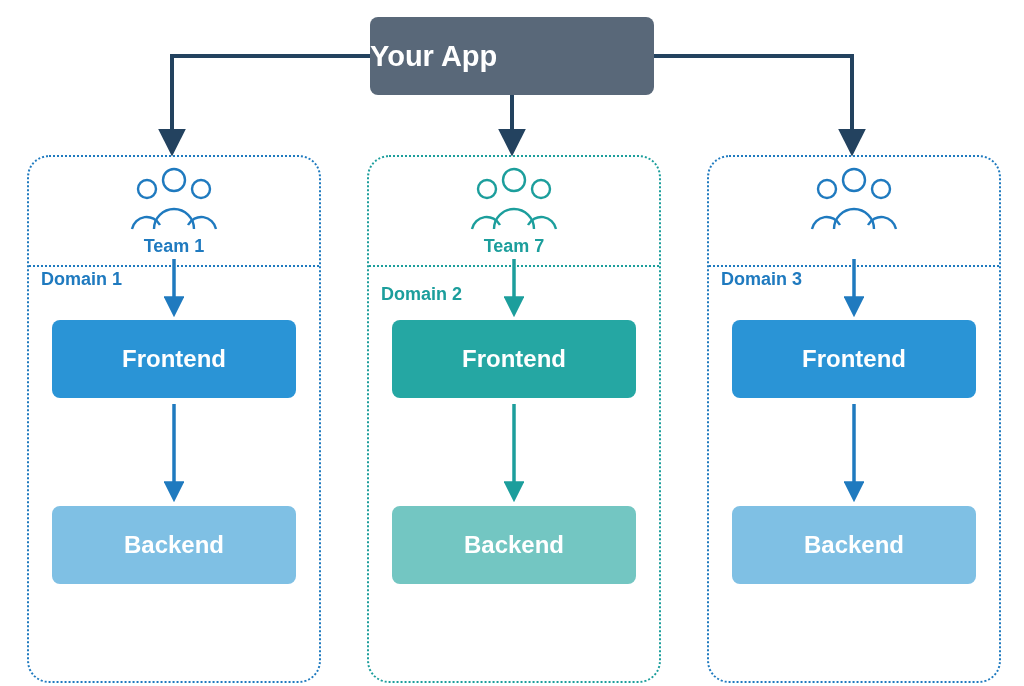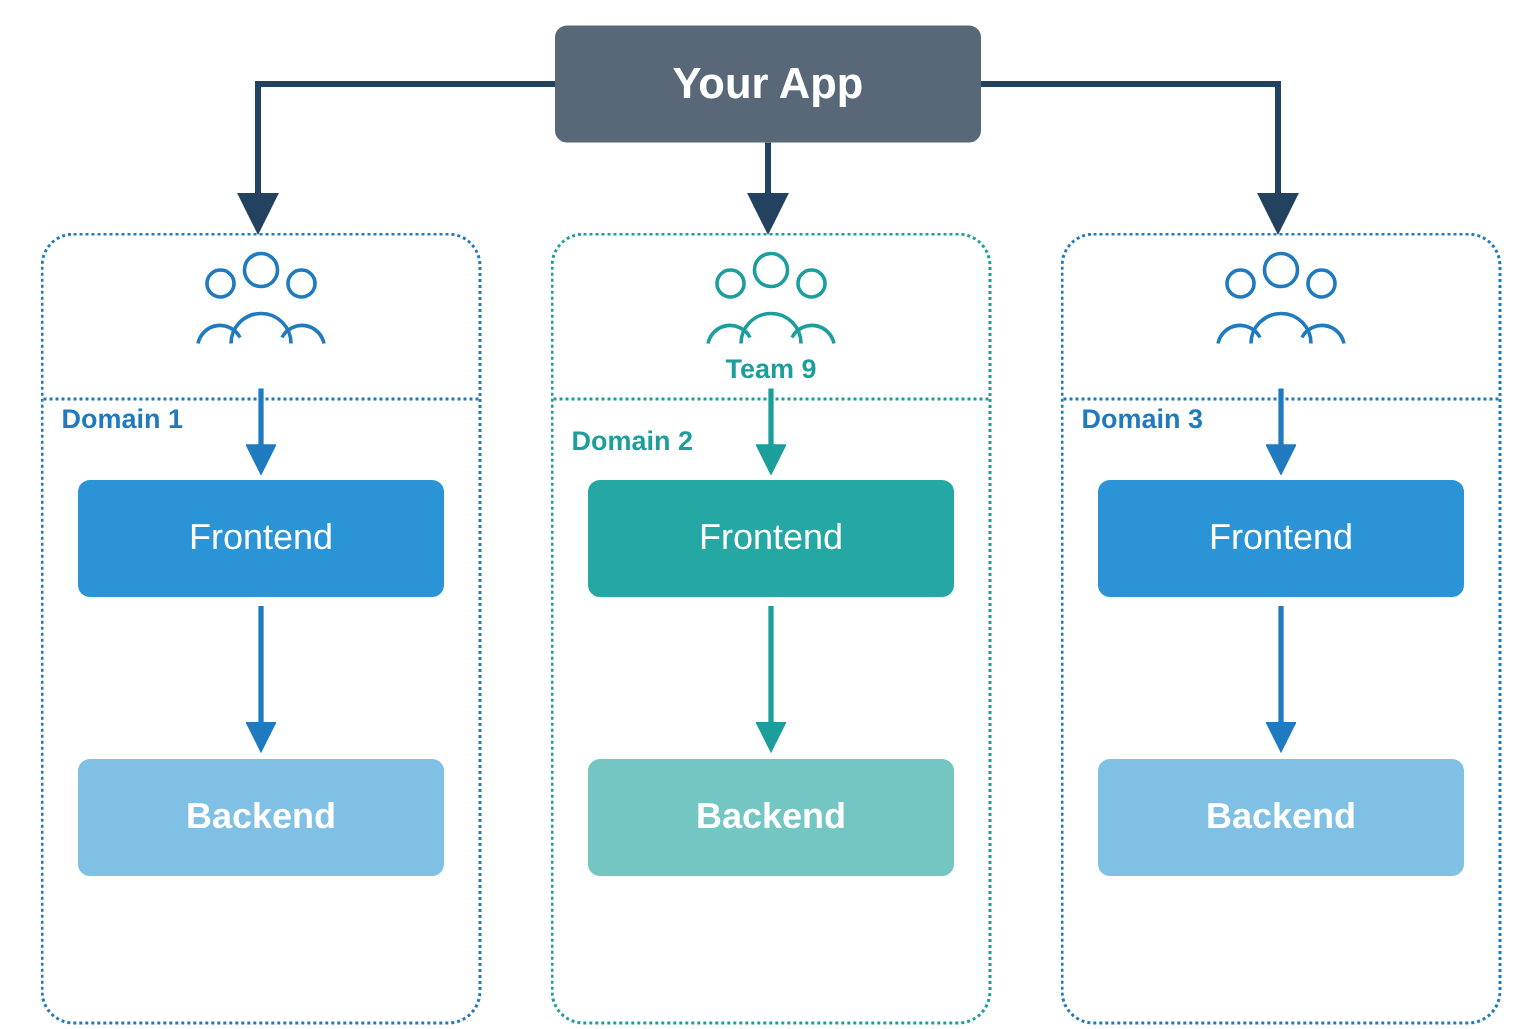--- a/index.html
+++ b/index.html
@@ -8,21 +8,21 @@
     background:#ffffff;
     font-family:Arial,Helvetica,sans-serif;
     position:relative;
   }
   .app-box{
     position:absolute;
     left:370px; top:17px;
     width:284px; height:78px;
     background:#596879;
     border-radius:8px;
-    display:flex;align-items:center;justify-content:center;
+    display:flex;align-items:center;
     color:#fff;font-weight:700;font-size:29px;
   }
   svg.connectors{
     position:absolute;left:0;top:0;width:1024px;height:686px;
     pointer-events:none;
   }
   .domain{
     position:absolute;
     border:2px dotted;
     border-radius:22px;
@@ -49,21 +49,21 @@
     font-weight:700; font-size:18px;
   }
   .d1 .dom-label,.d3 .dom-label{ color:#1f7abf; }
   .d2 .dom-label{ color:#1c9e9c;margin-top:15px; }
   .frontend,.backend{
     position:absolute;left:23px;width:244px;height:78px;
     border-radius:8px;
     display:flex;align-items:center;justify-content:center;
     color:#fff;
   }
-  .frontend{ top:163px; font-weight:400; font-size:24px; }
+  .frontend{ top:163px; font-weight:700; font-size:24px; }
   .backend { top:349px; font-weight:700; font-size:24px; }
   .d1 .frontend{ background:#2a94d6; }
   .d1 .backend { background:#7fc0e4; }
   .d2 .frontend{ background:#25a7a3; }
   .d2 .backend { background:#73c6c2; }
   .d3 .frontend{ background:#2a94d6; }
   .d3 .backend { background:#7fc0e4; }
   .team-ico{
     position:absolute; left:50%; transform:translateX(-50%);
     top:9px; width:96px; height:66px;
@@ -95,20 +95,21 @@
 
 <div class="domain d1">
   <svg class="team-ico" viewBox="0 0 96 66" fill="none" stroke-width="2.4">
     <circle cx="48" cy="14" r="11"></circle>
     <circle cx="21" cy="23" r="9"></circle>
     <circle cx="75" cy="23" r="9"></circle>
     <path d="M28 63 a20 20 0 0 1 40 0"></path>
     <path d="M6 63 a15 15 0 0 1 28 -4"></path>
     <path d="M62 59 a15 15 0 0 1 28 4"></path>
   </svg>
+  <div class="team-label">Team 1</div>
   <div class="divider"></div>
   <div class="dom-label">Domain 1</div>
   <svg class="vArrow" style="top:100px;height:60px" viewBox="0 0 20 60">
     <defs>
         <marker id="a1a" viewBox="0 0 10 10" refX="8" refY="5" markerWidth="6" markerHeight="6" orient="auto-start-reverse">
           <path d="M0,0 L10,5 L0,10 Z" fill="#1f7abf"></path>
         </marker>
       </defs>
     <line x1="10" y1="2" x2="10" y2="56" stroke="#1f7abf" stroke-width="3.5" marker-end="url(#a1a)"></line>
   </svg>
@@ -130,21 +131,21 @@
 
 <div class="domain d2">
   <svg class="team-ico" viewBox="0 0 96 66" fill="none" stroke-width="2.4">
     <circle cx="48" cy="14" r="11"></circle>
     <circle cx="21" cy="23" r="9"></circle>
     <circle cx="75" cy="23" r="9"></circle>
     <path d="M28 63 a20 20 0 0 1 40 0"></path>
     <path d="M6 63 a15 15 0 0 1 28 -4"></path>
     <path d="M62 59 a15 15 0 0 1 28 4"></path>
   </svg>
-  <div class="team-label">Team 9</div>
+  <div class="team-label">Team 7</div>
   <div class="divider"></div>
   <div class="dom-label">Domain 2</div>
   <svg class="vArrow" style="top:100px;height:60px" viewBox="0 0 20 60">
     <defs>
         <marker id="a2a" viewBox="0 0 10 10" refX="8" refY="5" markerWidth="6" markerHeight="6" orient="auto-start-reverse">
           <path d="M0,0 L10,5 L0,10 Z" fill="#1c9e9c"></path>
         </marker>
       </defs>
     <line x1="10" y1="2" x2="10" y2="56" stroke="#1c9e9c" stroke-width="3.5" marker-end="url(#a2a)"></line>
   </svg>

